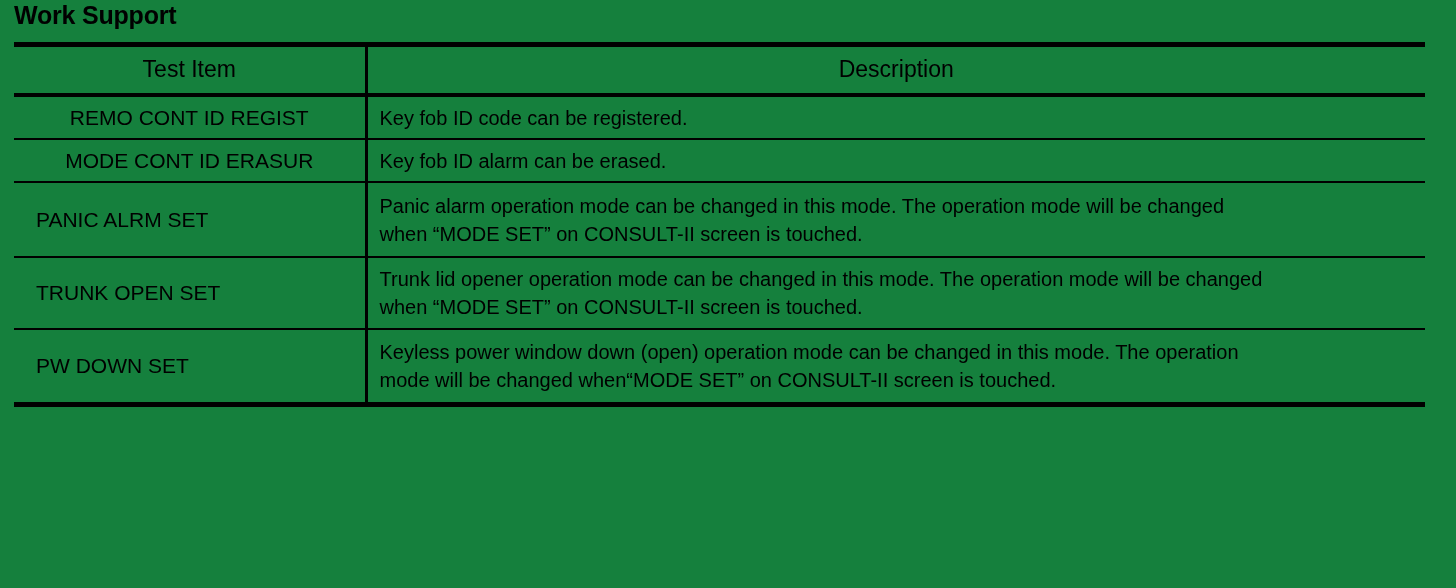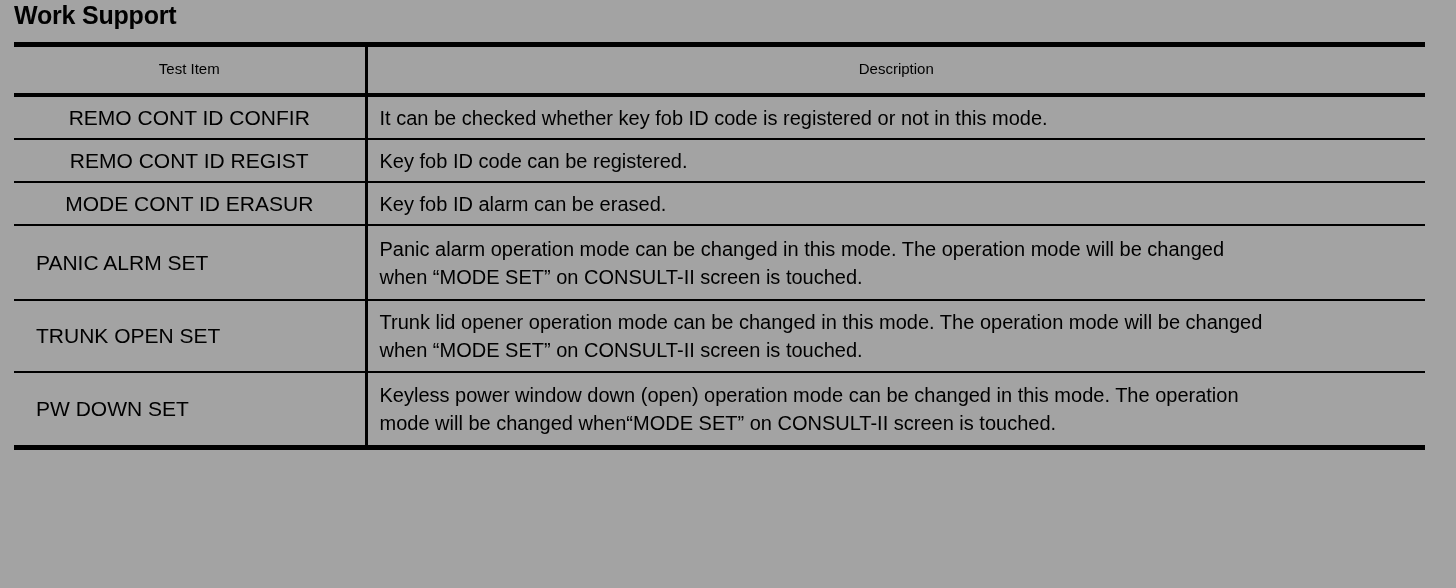--- a/index.html
+++ b/index.html
@@ -12,21 +12,21 @@
     height: 588px;
     font-family: "Liberation Sans", sans-serif;
     color: #000000;
     overflow: hidden;
   }
 
   .page {
     position: relative;
     width: 1456px;
     height: 588px;
-    background: #a3a3a3;
+    background: #15803d;
   }
 
   .section-title {
     position: absolute;
     left: 14px;
     top: -2px;
     font-size: 25px;
     font-weight: bold;
     letter-spacing: -0.2px;
     line-height: 34px;
@@ -69,21 +69,21 @@
   .work-table tbody tr:last-child td {
     border-bottom: 5px solid #000;
   }
 
   th.th-item, td.td-item {
     border-right: 3px solid #000;
   }
 
   .hdr-cell {
     text-align: center;
-    font-size: 15px;
+    font-size: 23px;
     line-height: 24px;
     padding: 10px 6px 12px 6px;
   }
 
   .item-cell {
     text-align: center;
     font-size: 21px;
     line-height: 26px;
     padding: 0 10px;
     white-space: nowrap;
@@ -133,30 +133,20 @@
       <tr>
         <th class="th-item">
           <div class="hdr-cell">Test Item</div>
         </th>
         <th class="th-desc">
           <div class="hdr-cell">Description</div>
         </th>
       </tr>
     </thead>
     <tbody id="table-body">
-        <tr class="r-1">
-          <td class="td-item">
-            <div class="item-cell">REMO CONT ID CONFIR</div>
-          </td>
-          <td class="td-desc">
-            <div class="desc-cell">
-              <span class="line">It can be checked whether key fob ID code is registered or not in this mode.</span>
-            </div>
-          </td>
-        </tr>
         <tr class="r-2">
           <td class="td-item">
             <div class="item-cell">REMO CONT ID REGIST</div>
           </td>
           <td class="td-desc">
             <div class="desc-cell">
               <span class="line">Key fob ID code can be registered.</span>
             </div>
           </td>
         </tr>

